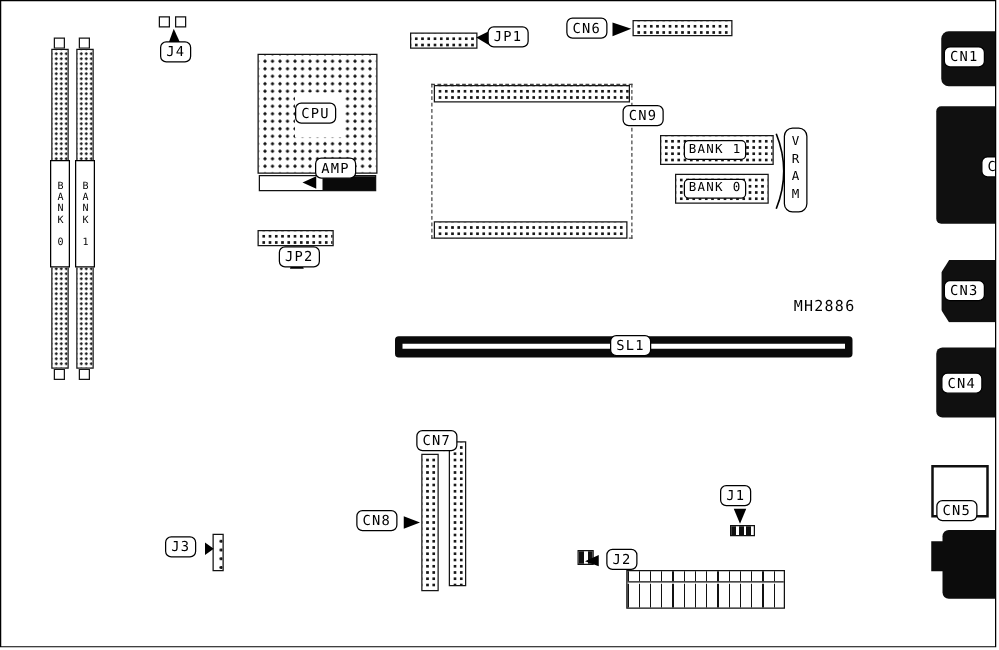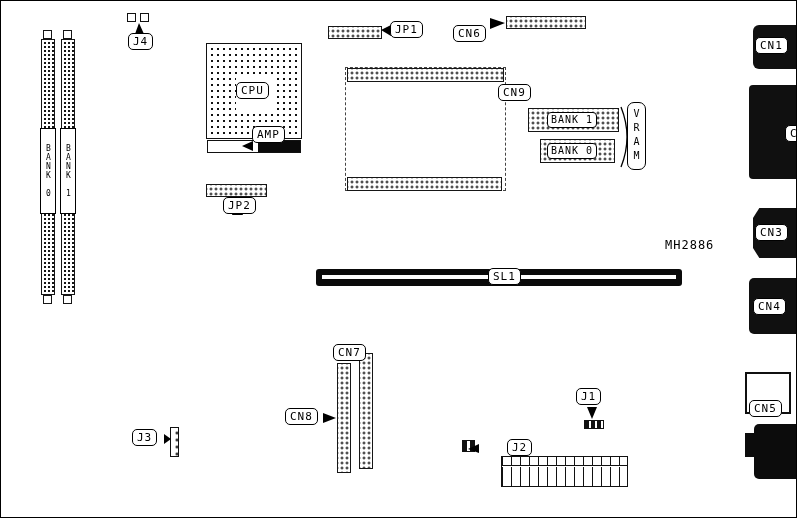--- a/index.html
+++ b/index.html
@@ -109,21 +109,21 @@
 
   <div class="j4con" style="left:126px;top:12px">
     <div class="j4sq" style="left:0"></div>
     <div class="j4sq" style="left:13px"></div>
   </div>
   <div class="callout" style="left:127px;top:32px">J4</div>
 
   <div class="hstrip" style="left:327px;top:25px;width:54px;height:13px"></div>
   <div class="callout" style="left:389px;top:20px">JP1</div>
   <div class="hstrip" style="left:505px;top:15px;width:80px;height:13px"></div>
-  <div class="callout" style="left:452px;top:24px">CN6</div>
+  <div class="callout" style="left:452px;top:13px">CN6</div>
 
   <div class="cpu-socket" style="left:205px;top:42px;width:96px;height:96px">
     <div class="cpu-center"></div>
   </div>
   <div class="callout" style="left:235px;top:81px">CPU</div>
 
   <div class="ampbar" style="left:206px;top:139px;width:94px;height:13px">
     <div class="ampbar-black"></div>
   </div>
   <div class="callout" style="left:251px;top:125px">AMP</div>
@@ -135,40 +135,40 @@
 
   <div class="hstrip" style="left:527px;top:107px;width:91px;height:24px"></div>
   <div class="callout sm" style="left:546px;top:111px">BANK 1</div>
   <div class="hstrip" style="left:539px;top:138px;width:75px;height:24px"></div>
   <div class="callout sm" style="left:546px;top:142px">BANK 0</div>
   <div class="vram-label" style="left:626px;top:101px">VRAM</div>
 
   <div class="hstrip" style="left:205px;top:183px;width:61px;height:13px"></div>
   <div class="callout" style="left:222px;top:196px">JP2</div>
 
-  <div class="marking" style="left:664px;top:237px">MH2886</div>
+  <div class="marking" style="left:634px;top:237px">MH2886</div>
 
   <div class="slot1" style="left:315px;top:268px;width:366px;height:17px">
     <div class="slot-groove"></div>
   </div>
   <div class="callout" style="left:487px;top:267px">SL1</div>
 
   <div class="vstrip" style="left:336px;top:362px;width:14px;height:110px"></div>
   <div class="vstrip" style="left:358px;top:352px;width:14px;height:116px"></div>
   <div class="callout" style="left:332px;top:343px">CN7</div>
   <div class="callout" style="left:284px;top:407px">CN8</div>
 
   <div class="j3con" style="left:169px;top:426px"></div>
   <div class="callout" style="left:131px;top:428px">J3</div>
 
   <div class="j1pins" style="left:583px;top:419px"></div>
   <div class="callout" style="left:575px;top:387px">J1</div>
 
   <div class="j2tiny" style="left:461px;top:439px"></div>
-  <div class="callout" style="left:506px;top:438px">J2</div>
+  <div class="callout" style="left:484px;top:438px">J2</div>
 
   <div class="connbig" style="left:500px;top:455px;width:127px;height:31px">
     <div class="connbig-row1"></div>
     <div class="connbig-row2"></div>
   </div>
 
   <div class="port rl" style="left:752px;top:24px;width:45px;height:44px"></div>
   <div class="callout" style="left:754px;top:36px">CN1</div>
 
   <div class="port rl" style="left:748px;top:84px;width:49px;height:94px;border-radius:4px 0 0 4px"></div>

